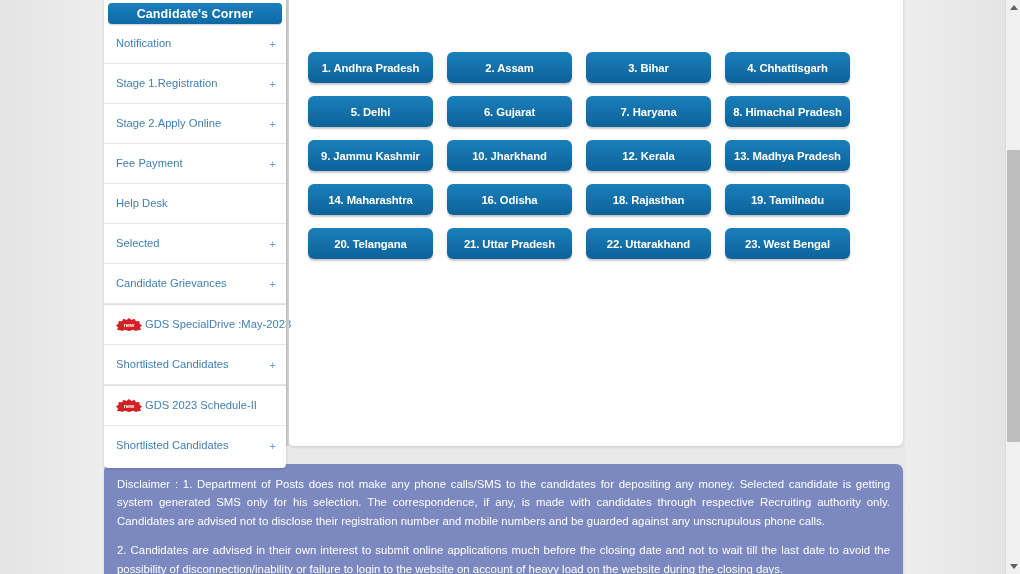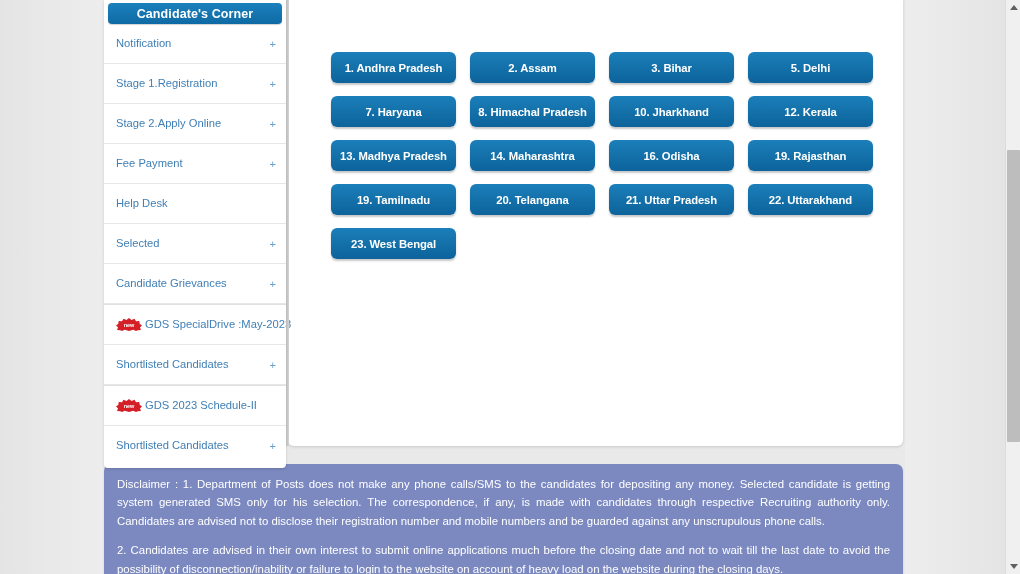--- a/index.html
+++ b/index.html
@@ -136,21 +136,21 @@
     left: 286px;
     top: 0;
     width: 3px;
     height: 446px;
     background: linear-gradient(90deg,#b9b9b9,#d6d6d6);
     z-index: 6;
   }
 
   #state-grid {
     position: absolute;
-    left: 43px;
+    left: 20px;
     top: 52px;
     width: 545px;
     display: grid;
     grid-template-columns: repeat(4, 125px);
     column-gap: 14px;
     row-gap: 13px;
   }
 
   .state-btn {
     height: 31px;
@@ -295,29 +295,32 @@
         </div>
       </div>
   </div>
   <div id="sidebar-shadow"></div>
 
   <div id="content">
     <div id="state-grid">
         <div class="state-btn">1. Andhra Pradesh</div>
         <div class="state-btn">2. Assam</div>
         <div class="state-btn">3. Bihar</div>
+        <div class="state-btn">4. Chhattisgarh</div>
         <div class="state-btn">5. Delhi</div>
+        <div class="state-btn">6. Gujarat</div>
         <div class="state-btn">7. Haryana</div>
         <div class="state-btn">8. Himachal Pradesh</div>
+        <div class="state-btn">9. Jammu Kashmir</div>
         <div class="state-btn">10. Jharkhand</div>
         <div class="state-btn">12. Kerala</div>
         <div class="state-btn">13. Madhya Pradesh</div>
         <div class="state-btn">14. Maharashtra</div>
         <div class="state-btn">16. Odisha</div>
-        <div class="state-btn">19. Rajasthan</div>
+        <div class="state-btn">18. Rajasthan</div>
         <div class="state-btn">19. Tamilnadu</div>
         <div class="state-btn">20. Telangana</div>
         <div class="state-btn">21. Uttar Pradesh</div>
         <div class="state-btn">22. Uttarakhand</div>
         <div class="state-btn">23. West Bengal</div>
       </div>
   </div>
 
   <div id="disclaimer">
     <p>

